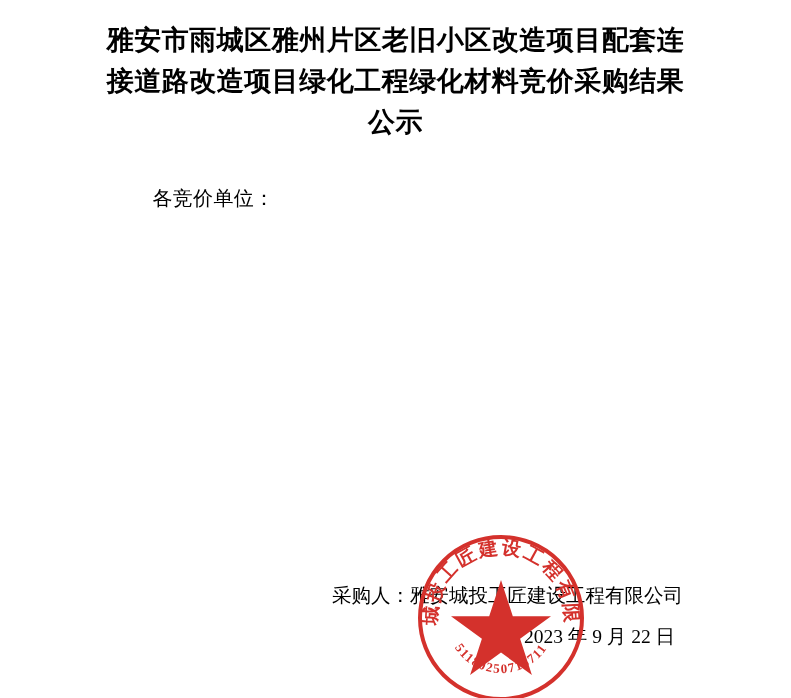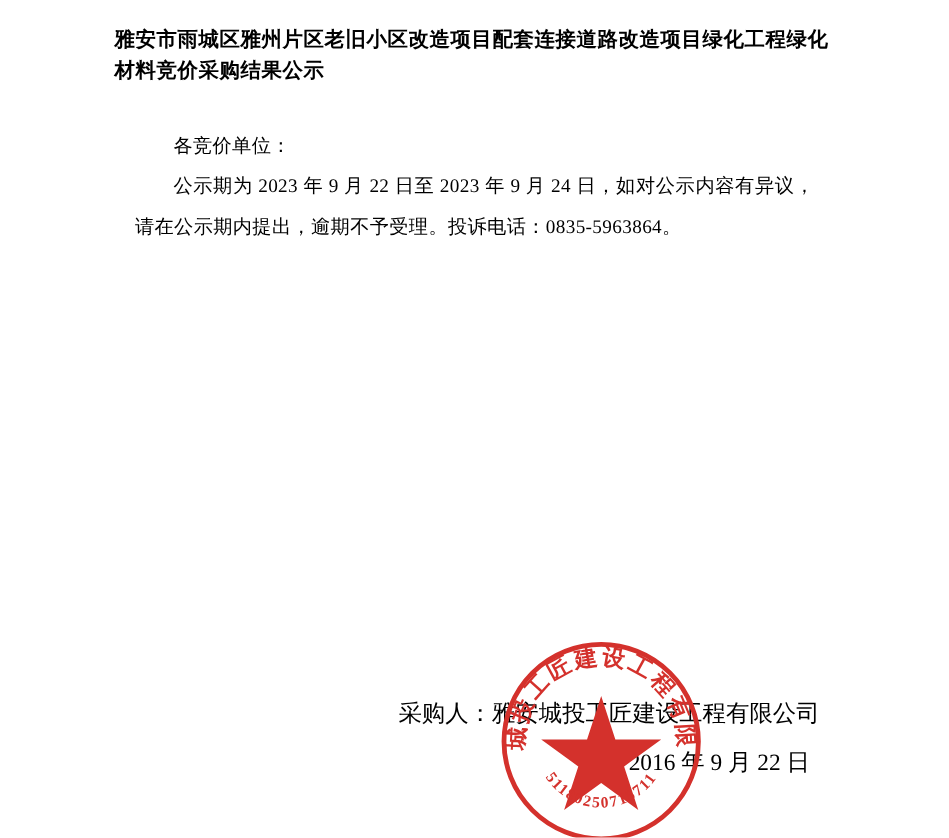--- a/index.html
+++ b/index.html
@@ -17,29 +17,30 @@
   .page {
     position: relative;
     width: 791px;
     height: 698px;
     box-sizing: border-box;
     padding: 0;
   }
   .doc-title {
     width: 600px;
     margin: 20px auto 0 auto;
-    font-size: 17px;
+    text-align: center;
+    font-size: 27px;
     font-weight: bold;
     line-height: 1.52;
     letter-spacing: 0.5px;
   }
   .body-block {
     margin: 34px auto 0 auto;
     width: 566px;
-    font-size: 16px;
+    font-size: 20px;
     line-height: 2.1;
     letter-spacing: 0.3px;
     text-align: justify;
   }
   .para {
     text-indent: 2em;
     margin: 0 0 2px 0;
   }
   .para.salutation {
     margin-bottom: 0;
@@ -78,26 +79,25 @@
 </style>
 </head>
 <body>
 
 <div class="page">
 
   <div class="doc-title">雅安市雨城区雅州片区老旧小区改造项目配套连接道路改造项目绿化工程绿化材料竞价采购结果公示</div>
 
   <div class="body-block">
     <p class="para salutation">各竞价单位：</p>
-    <p class="para">公示期为 2023 年 9 月 22 日至 2023 年 9 月 24 日，如对公示内容有异议，请在公示期内提出，逾期不予受理。投诉电话：0835-5963864。</p>
   </div>
 
   <div class="sign-block">
     <div class="sign-line">采购人：雅安城投工匠建设工程有限公司</div>
-    <div class="sign-line sign-date">2016 年 9 月 22 日</div>
+    <div class="sign-line sign-date">2023 年 9 月 22 日</div>
   </div>
 
   <div class="seal">
     <svg width="172" height="172" viewBox="0 0 172 172" xmlns="http://www.w3.org/2000/svg">
       <defs>
         <path id="arcTop" d="M 22,86 A 64,64 0 0 1 150,86" fill="none"></path>
         <path id="arcBottom" d="M 31,86 A 55,55 0 0 0 141,86" fill="none"></path>
       </defs>
       <circle cx="86" cy="86" r="81" fill="none" stroke="#d4312c" stroke-width="4"></circle>
 

